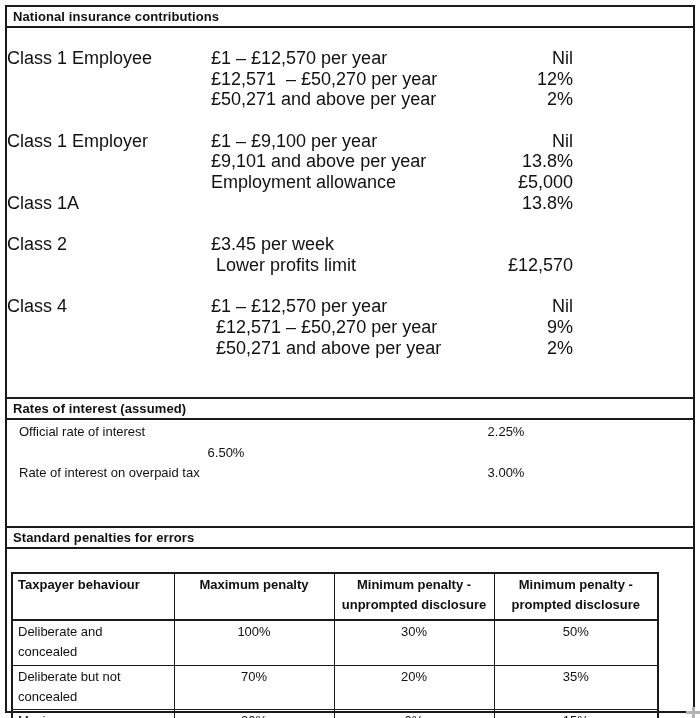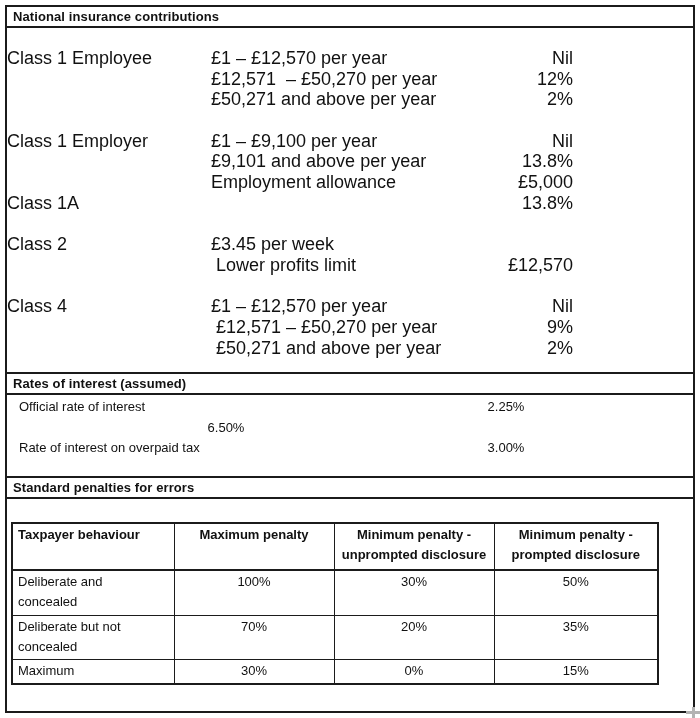--- a/index.html
+++ b/index.html
@@ -24,21 +24,21 @@
   .strip {
     height: 19px;
     line-height: 19px;
     border-bottom: 2px solid #1b1b1b;
     font-weight: bold;
     font-size: 13px;
     padding-left: 6px;
     letter-spacing: 0.1px;
     flex: 0 0 auto;
   }
-  .strip-mid { border-top: 2px solid #1b1b1b; }
+  .strip-mid { border-top: 2px solid #1b1b1b; margin-top: 25px; }
 
   
   .ni-content {
     box-sizing: border-box;
     height: 344px;
     padding-top: 20px;
     flex: 0 0 auto;
   }
   .nrow {
     display: grid;

